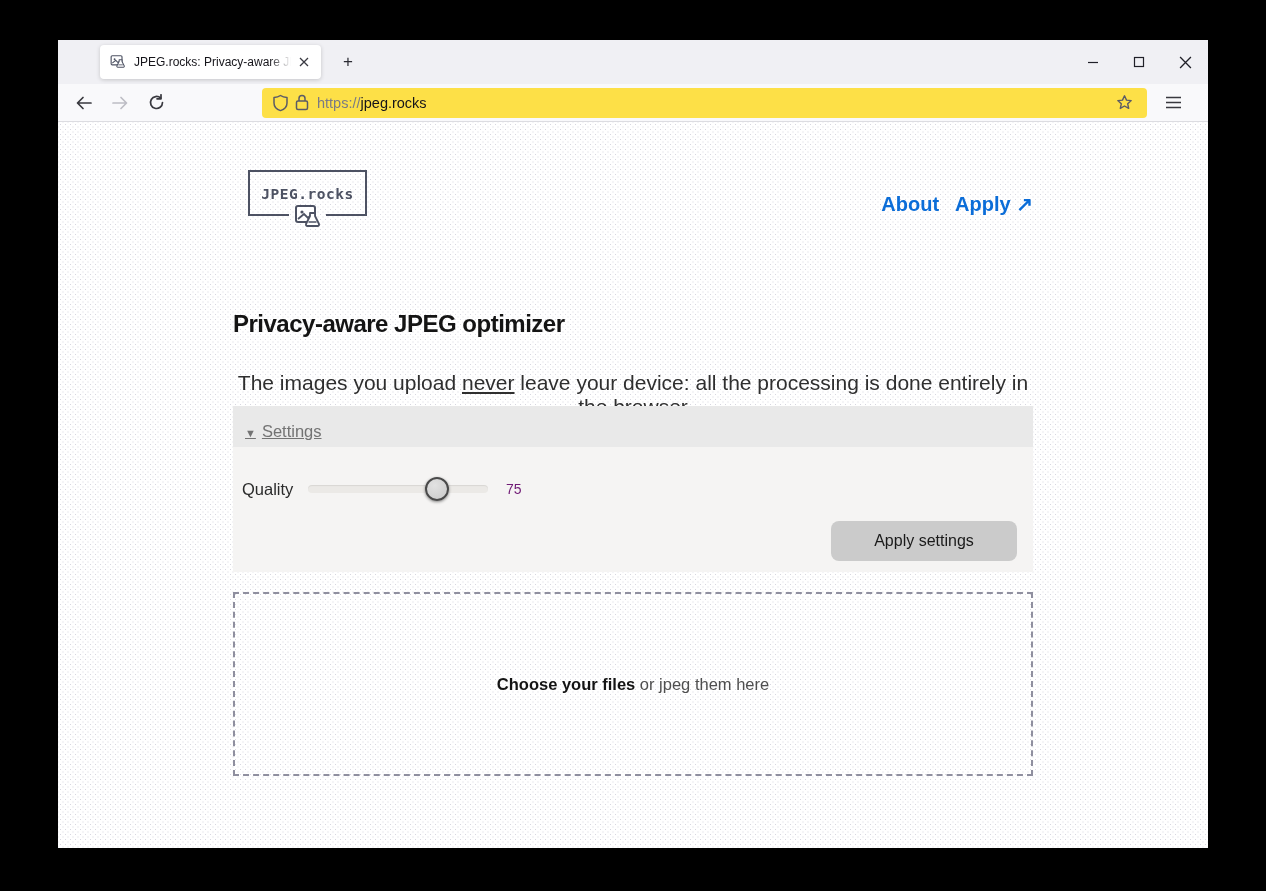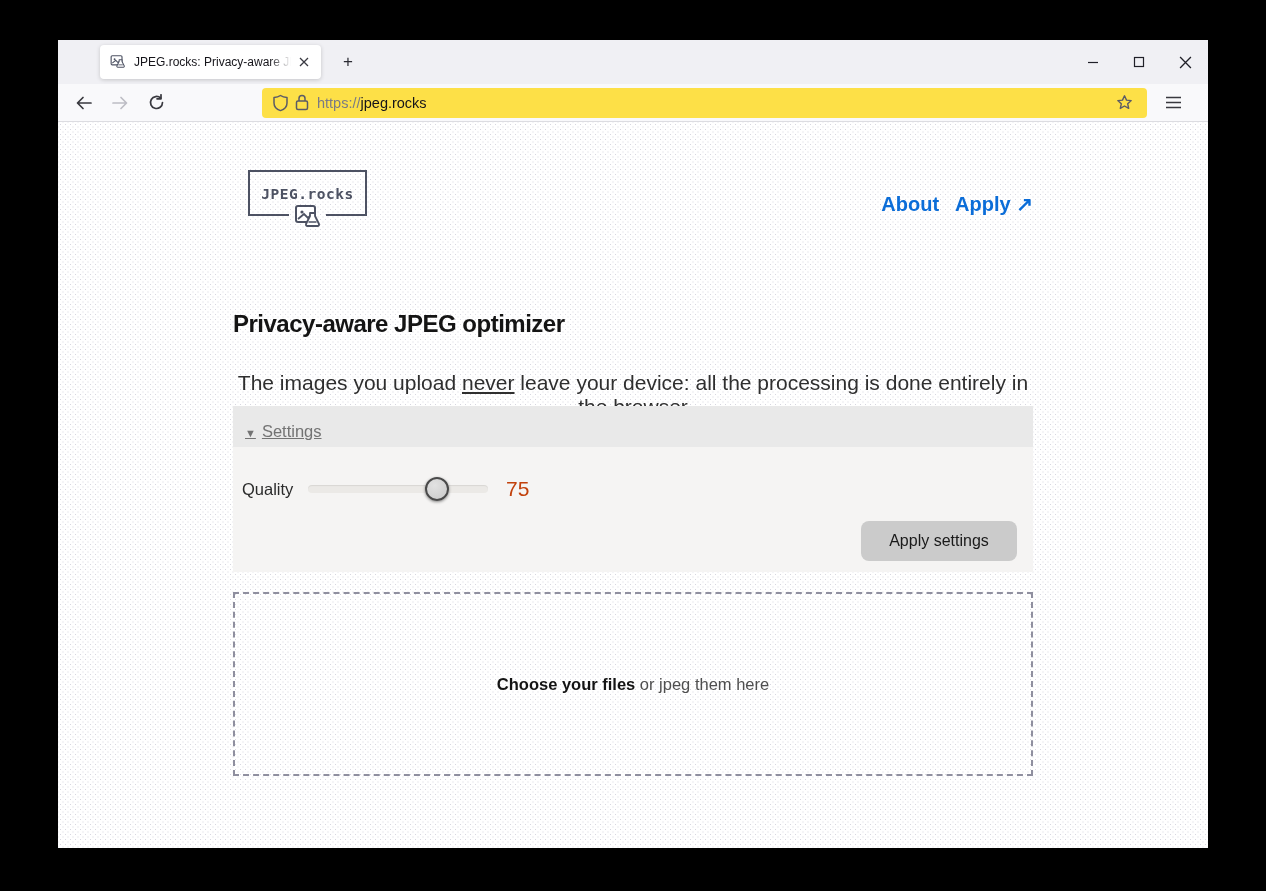--- a/index.html
+++ b/index.html
@@ -136,24 +136,24 @@
   .slider-track{
     position:absolute; left:0; top:8px; width:180px; height:8px;
     background:#ebe9e6; border-radius:4px;
     box-shadow:inset 0 1px 1px rgba(0,0,0,.08);
   }
   .slider-thumb{
     position:absolute; left:117px; top:0; width:24px; height:24px; border-radius:50%;
     background:radial-gradient(circle at 38% 32%, #e2e2e2, #c9c9c9);
     border:2px solid #4a4a4a; box-shadow:0 1px 3px rgba(0,0,0,.45);
   }
-  .quality-value{ font-size:21px; color:#c2410c; }
+  .quality-value{ font-size:14px; color:#701a75; }
 
   .apply-btn{
-    position:absolute; right:16px; bottom:11px; width:156px; height:40px;
+    position:absolute; right:16px; bottom:11px; width:186px; height:40px;
     background:#cbcbcb; border:none; border-radius:8px;
     font-family:"Liberation Sans",sans-serif; font-size:16px; color:#1a1a1a;
     cursor:pointer;
   }
 
   
   .dropzone{
     position:absolute; left:0; top:470px; width:800px; height:184px;
     border:2px dashed #8f8f9f;
     display:flex; align-items:center; justify-content:center;

